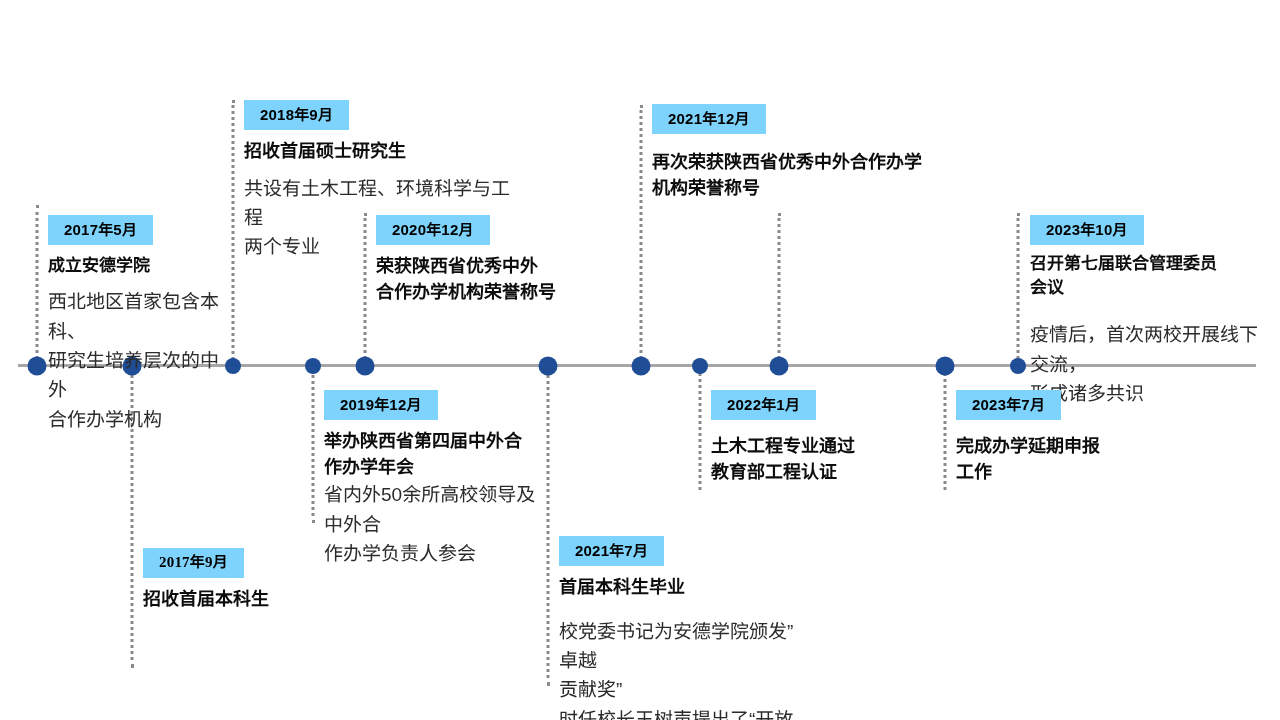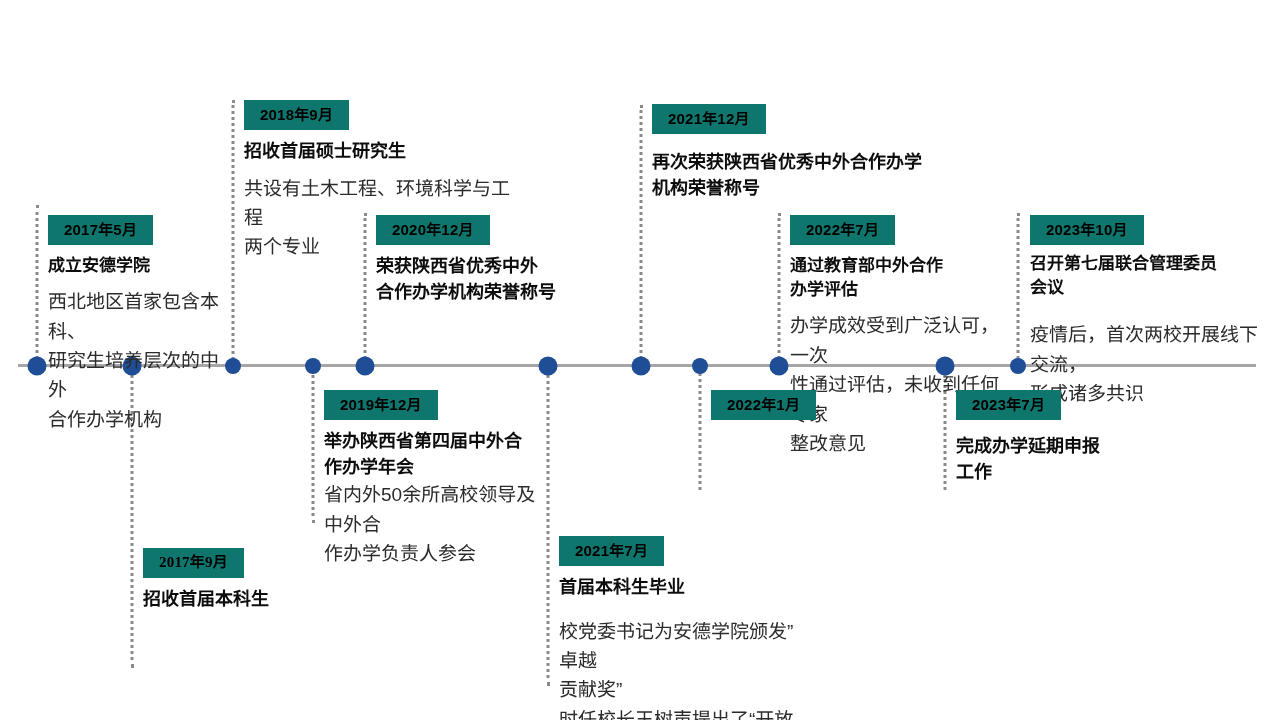--- a/index.html
+++ b/index.html
@@ -51,21 +51,21 @@
     transform: translateX(-50%);
   }
 
   
   .event {
     position: absolute;
     box-sizing: border-box;
   }
   .badge {
     display: inline-block;
-    background: #0f766e;
+    background: #7dd3fc;
     color: #000000;
     font-weight: bold;
     font-size: 15px;
     line-height: 1;
     padding: 7px 16px 8px 16px;
     letter-spacing: 0.2px;
     white-space: nowrap;
   }
   .headline {
     font-weight: bold;
@@ -138,28 +138,20 @@
     <div class="headline big">荣获陕西省优秀中外
 合作办学机构荣誉称号</div>
   </div>
 
   <div class="event" style="left:652px; top:104px; width:320px;">
     <div class="badge">2021年12月</div>
     <div class="headline big" style="margin-top:16px;">再次荣获陕西省优秀中外合作办学
 机构荣誉称号</div>
   </div>
 
-  <div class="event" style="left:790px; top:215px; width:215px;">
-    <div class="badge">2022年7月</div>
-    <div class="headline">通过教育部中外合作
-办学评估</div>
-    <div class="desc">办学成效受到广泛认可，一次
-性通过评估，未收到任何专家
-整改意见</div>
-  </div>
 
   <div class="event" style="left:1030px; top:215px; width:235px;">
     <div class="badge">2023年10月</div>
     <div class="headline" style="margin-top:7px;">召开第七届联合管理委员
 会议</div>
     <div class="desc tight">疫情后，首次两校开展线下交流，
 形成诸多共识</div>
   </div>
 
   <div class="event" style="left:143px; top:548px; width:200px;font-family:Liberation Serif, serif;">
@@ -179,20 +171,22 @@
     <div class="badge">2021年7月</div>
     <div class="headline big">首届本科生毕业</div>
     <div class="desc" style="margin-top:16px;">校党委书记为安德学院颁发”卓越
 贡献奖”
 时任校长王树声提出了“开放创造
 奇迹，奋斗成就未来”的安德精神</div>
   </div>
 
   <div class="event" style="left:711px; top:390px; width:200px;">
     <div class="badge">2022年1月</div>
+    <div class="headline big" style="margin-top:14px;">土木工程专业通过
+教育部工程认证</div>
   </div>
 
   <div class="event" style="left:956px; top:390px; width:200px;">
     <div class="badge">2023年7月</div>
     <div class="headline big" style="margin-top:14px;">完成办学延期申报
 工作</div>
   </div>
 
 </div>
 

